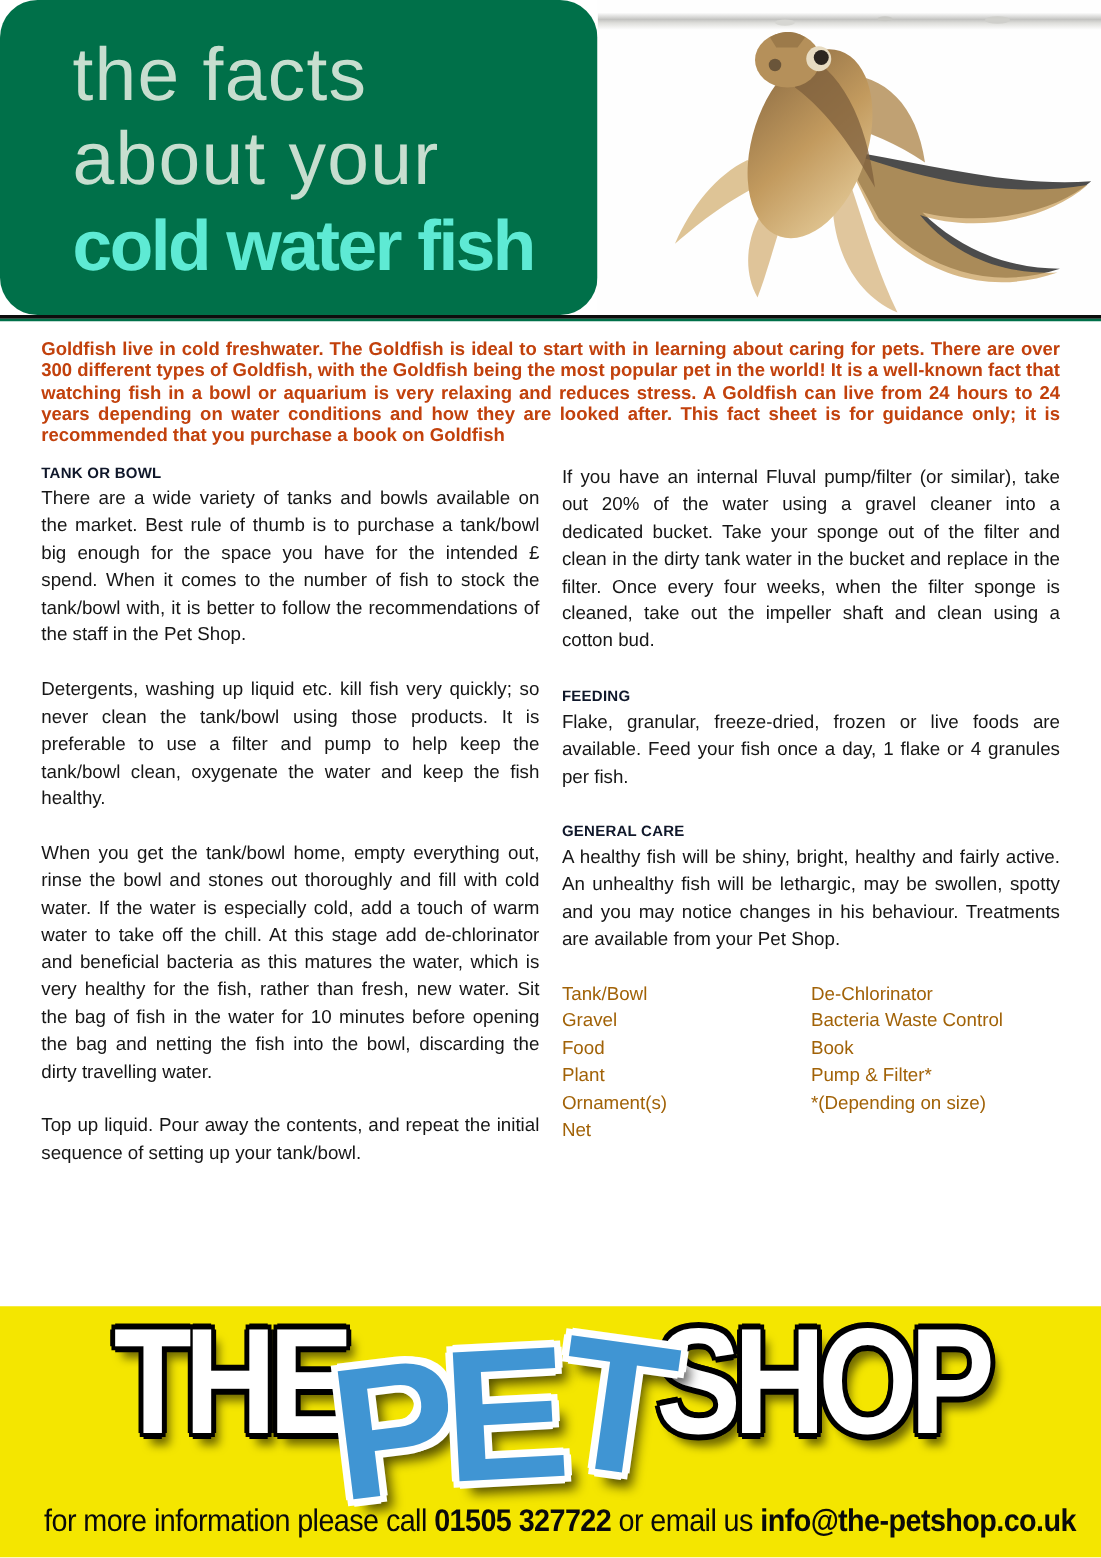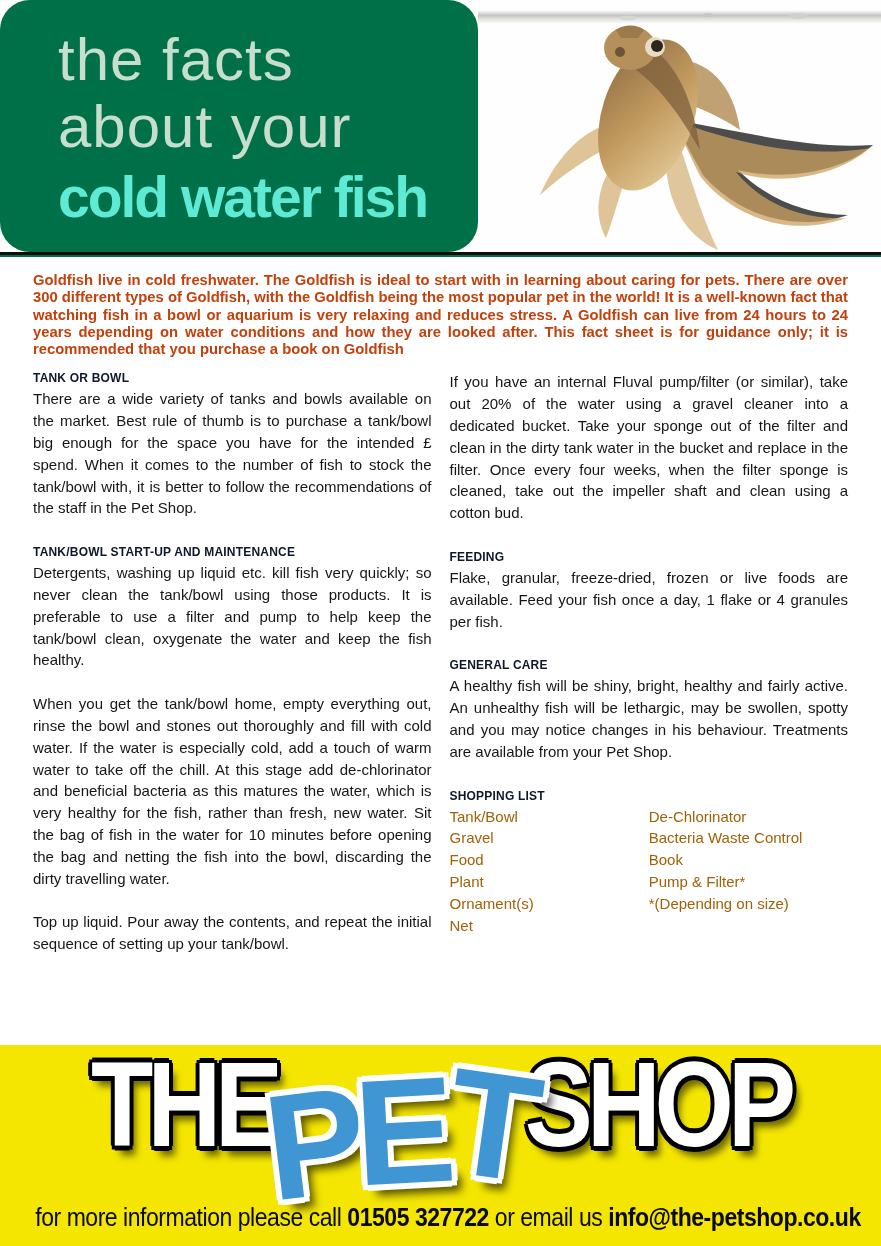--- a/index.html
+++ b/index.html
@@ -196,36 +196,34 @@
 
 <div class="main">
   <p class="intro">Goldfish live in cold freshwater.  The Goldfish is ideal to start with in learning about caring for pets.  There are over 300 different types of Goldfish, with the Goldfish being the most popular pet in the world!  It is a well-known fact that watching fish in a bowl or aquarium is very relaxing and reduces stress.  A Goldfish can live from 24 hours to 24 years depending on water conditions and how they are looked after. This fact sheet is for guidance only; it is recommended that you purchase a book on Goldfish</p>
 
   <div class="columns">
 
     <div class="col">
       <div class="section-heading first">TANK OR BOWL</div>
       <p class="body-par">There are a wide variety of tanks and bowls available on the market.  Best rule of thumb is to purchase a tank/bowl big enough for the space you have for the intended £ spend.  When it comes to the number of fish to stock the tank/bowl with, it is better to follow the recommendations of the staff in the Pet Shop.</p>
 
-      <div class="section-heading">TANK/BOWL START-UP AND MAINTENANCE</div>
       <p class="body-par">Detergents, washing up liquid etc. kill fish very quickly; so never clean the tank/bowl using those products.  It is preferable to use a filter and pump to help keep the tank/bowl clean, oxygenate the water and keep the fish healthy.</p>
       <p class="body-par">When you get the tank/bowl home, empty everything out, rinse the bowl and stones out thoroughly and fill with cold water.  If the water is especially cold, add a touch of warm water to take off the chill.  At this stage add de-chlorinator and beneficial bacteria as this matures the water, which is very healthy for the fish, rather than fresh, new water.  Sit the bag of fish in the water for 10 minutes before opening the bag and netting the fish into the bowl, discarding the dirty travelling water.</p>
       <p class="body-par last">Top up liquid.  Pour away the contents, and repeat the initial sequence of setting up your tank/bowl.</p>
     </div>
 
     <div class="col">
       <p class="body-par">If you have an internal Fluval pump/filter (or similar), take out 20% of the water using a gravel cleaner into a dedicated bucket.  Take your sponge out of the filter and clean in the dirty tank water in the bucket and replace in the filter.  Once every four weeks, when the filter sponge is cleaned, take out the impeller shaft and clean using a cotton bud.</p>
 
       <div class="section-heading">FEEDING</div>
       <p class="body-par">Flake, granular, freeze-dried, frozen or live foods are available.  Feed your fish once a day, 1 flake or 4 granules per fish.</p>
 
       <div class="section-heading">GENERAL CARE</div>
       <p class="body-par">A healthy fish will be shiny, bright, healthy and fairly active.  An unhealthy fish will be lethargic, may be swollen, spotty and you may notice changes in his behaviour.  Treatments are available from your Pet Shop.</p>
 
-      <div class="section-heading">SHOPPING LIST</div>
       <div class="shopping-grid">
         <div class="shopping-col">
           <div class="shopping-item">Tank/Bowl</div>
           <div class="shopping-item">Gravel</div>
           <div class="shopping-item">Food</div>
           <div class="shopping-item">Plant</div>
           <div class="shopping-item">Ornament(s)</div>
           <div class="shopping-item">Net</div>
         </div>
         <div class="shopping-col">

